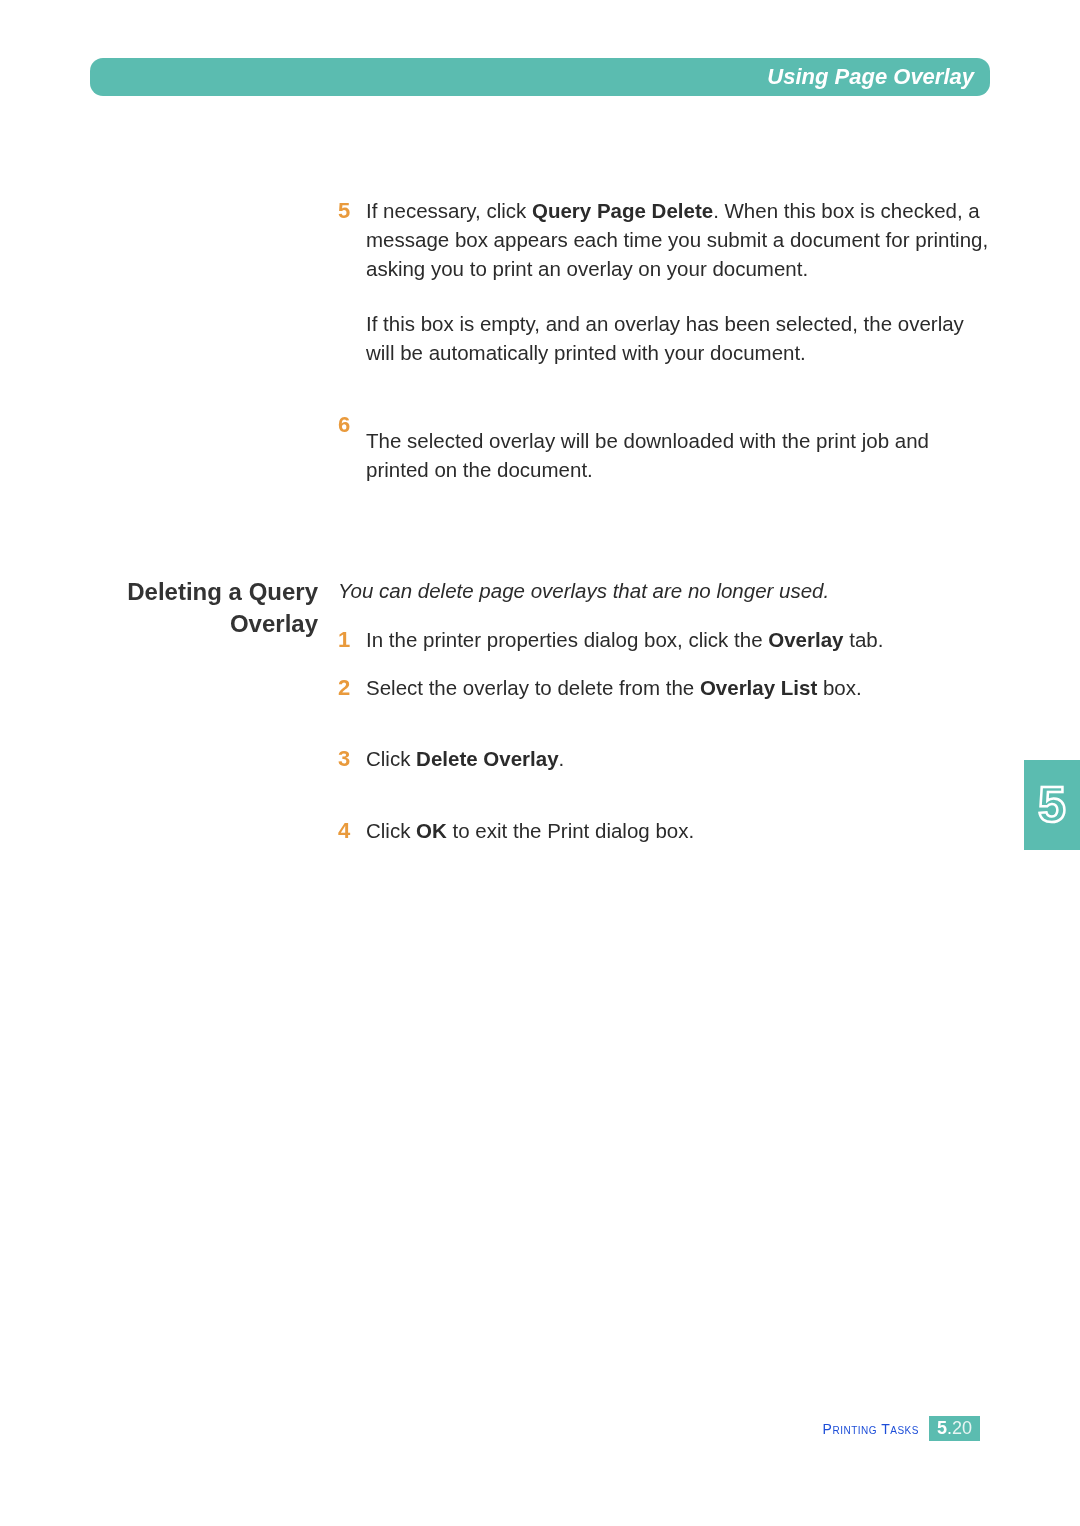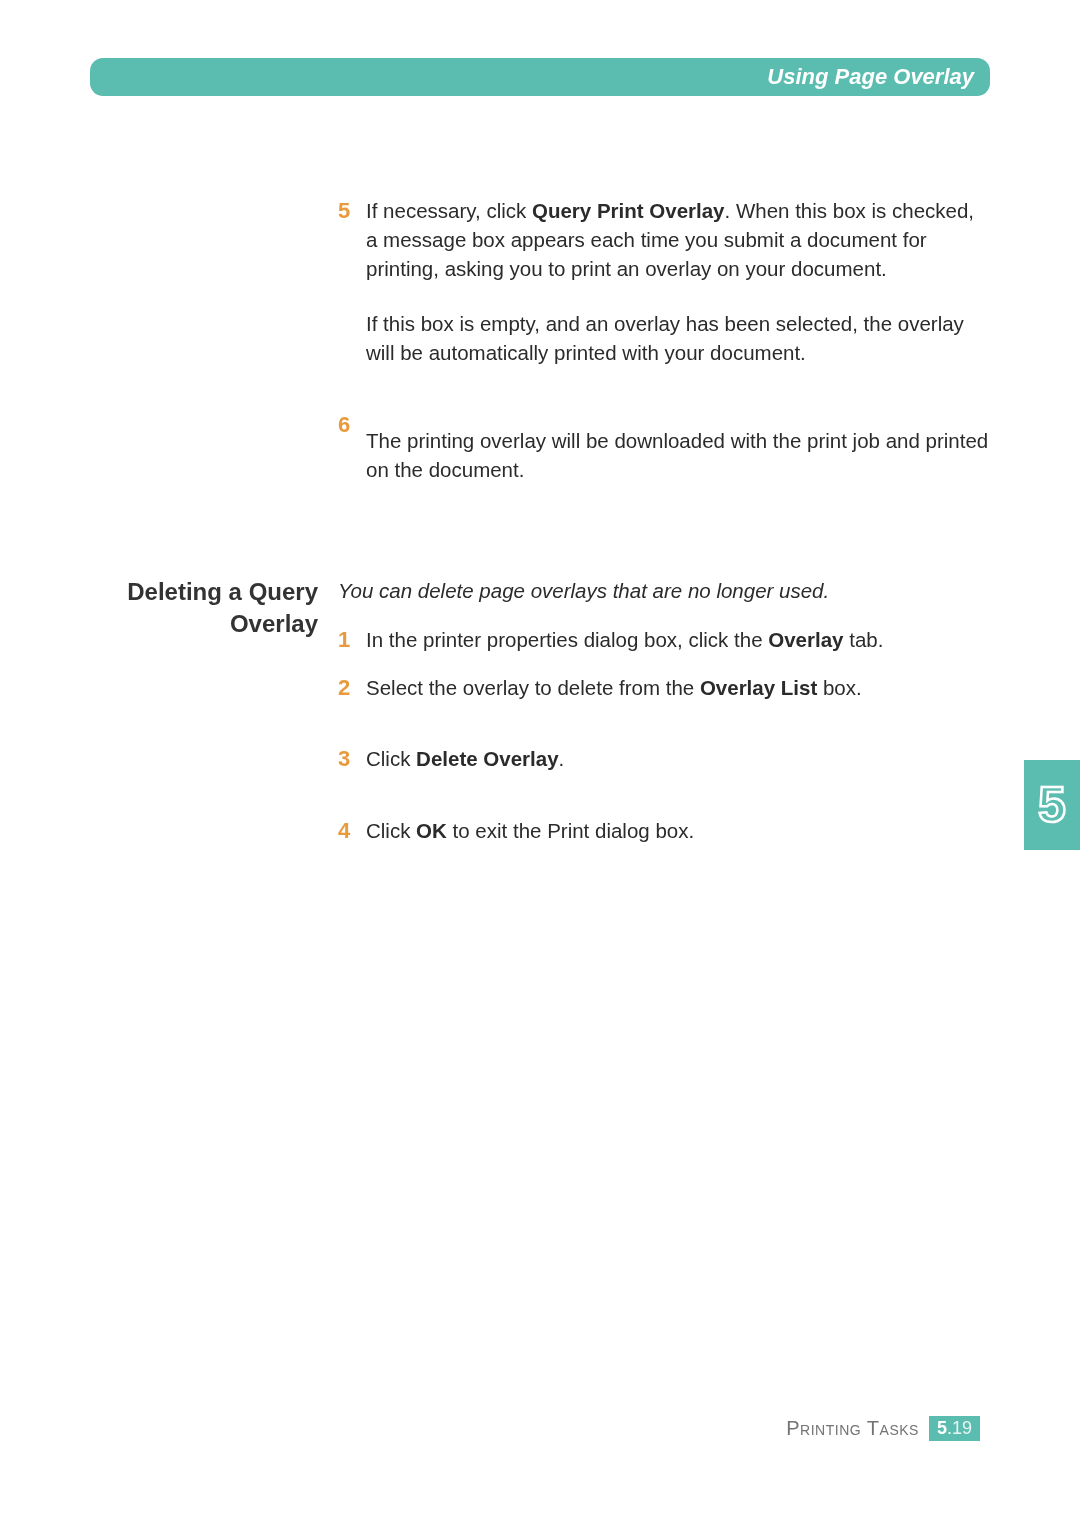--- a/index.html
+++ b/index.html
@@ -99,22 +99,22 @@
   .footer {
     position: absolute;
     bottom: 85px;
     right: 100px;
     display: flex;
     align-items: center;
     gap: 10px;
   }
   .footer-label {
     font-variant: small-caps;
-    font-size: 20px;
-    color: #737373;
+    font-size: 14px;
+    color: #1d4ed8;
     letter-spacing: 0.5px;
   }
   .footer-page {
     background: #5bbcb0;
     color: #ffffff;
     padding: 2px 8px;
     font-size: 18px;
   }
   .footer-page .sub { color: #e8f5f3; }
 </style>
@@ -127,32 +127,32 @@
     <span class="header-title">Using Page Overlay</span>
   </div>
 
   <div class="content">
 
     <div class="step-block">
       <div class="left-col"></div>
       <div class="right-col">
         <div class="step-num">5</div>
         <div class="step-text">
-          <p>If necessary, click <b>Query Print Overlay</b>. When this box is checked, a message box appears each time you submit a document for printing, asking you to print an overlay on your document.</p>
+          <p>If necessary, click <b>Query Page Delete</b>. When this box is checked, a message box appears each time you submit a document for printing, asking you to print an overlay on your document.</p>
           <p>If this box is empty, and an overlay has been selected, the overlay will be automatically printed with your document.</p>
         </div>
       </div>
     </div>
 
     <div class="step-block">
       <div class="left-col"></div>
       <div class="right-col">
         <div class="step-num">6</div>
         <div class="step-text">
-          <p>The printing overlay will be downloaded with the print job and printed on the document.</p>
+          <p>The selected overlay will be downloaded with the print job and printed on the document.</p>
         </div>
       </div>
     </div>
 
     <div class="section2">
       <div class="step-block" style="margin-bottom:18px;">
         <div class="left-col">
           <div class="section-heading">Deleting a Query Overlay</div>
         </div>
         <div class="right-col" style="display:block;">
@@ -192,17 +192,17 @@
 
   </div>
 
   <div class="side-tab">
     <span class="side-tab-outline">5</span>
   </div>
 
   <div class="footer">
     <span class="footer-label">Printing Tasks</span>
     <span class="footer-page">
-      <b>5</b><span>.</span><span class="sub">19</span>
+      <b>5</b><span>.</span><span class="sub">20</span>
     </span>
   </div>
 
 </div>
 
 </body></html>

